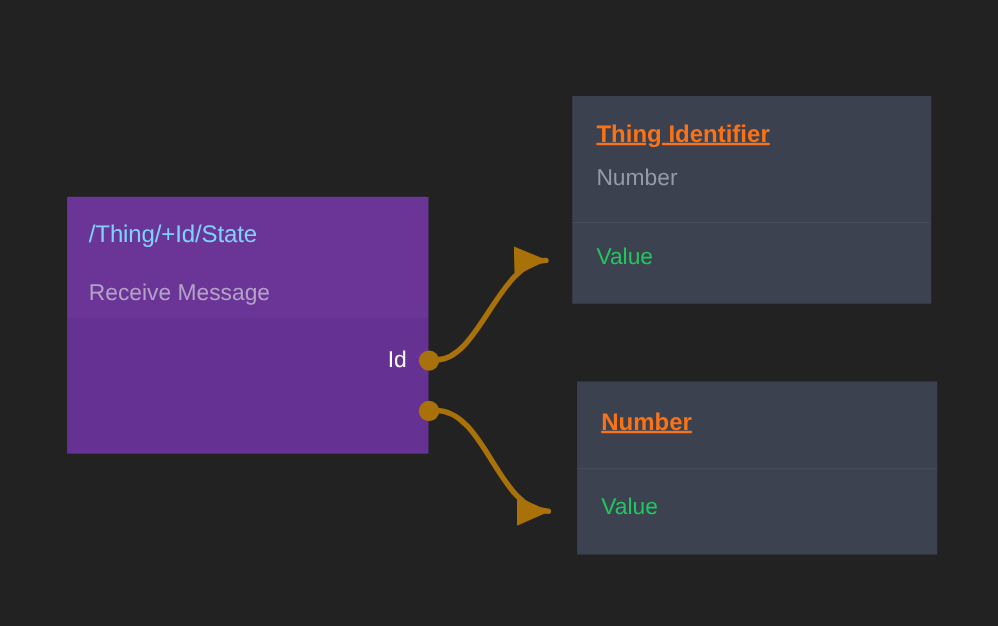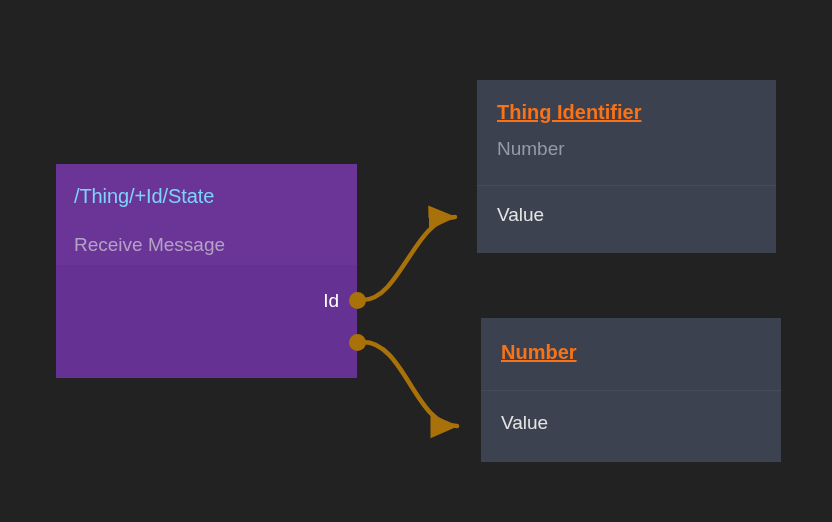--- a/index.html
+++ b/index.html
@@ -137,21 +137,21 @@
     background: #3d4250;
     box-sizing: border-box;
   }
   .node-target .in-port-row {
     display: flex;
     align-items: center;
     height: 24px;
   }
   .node-target .in-port-label {
     font-size: 19px;
-    color: #e5e5e5;
+    color: #22c55e;
     white-space: nowrap;
     line-height: 24px;
   }
 
   
   .node-thing {
     left: 477px;
     top: 80px;
     width: 299px;
     height: 173px;

